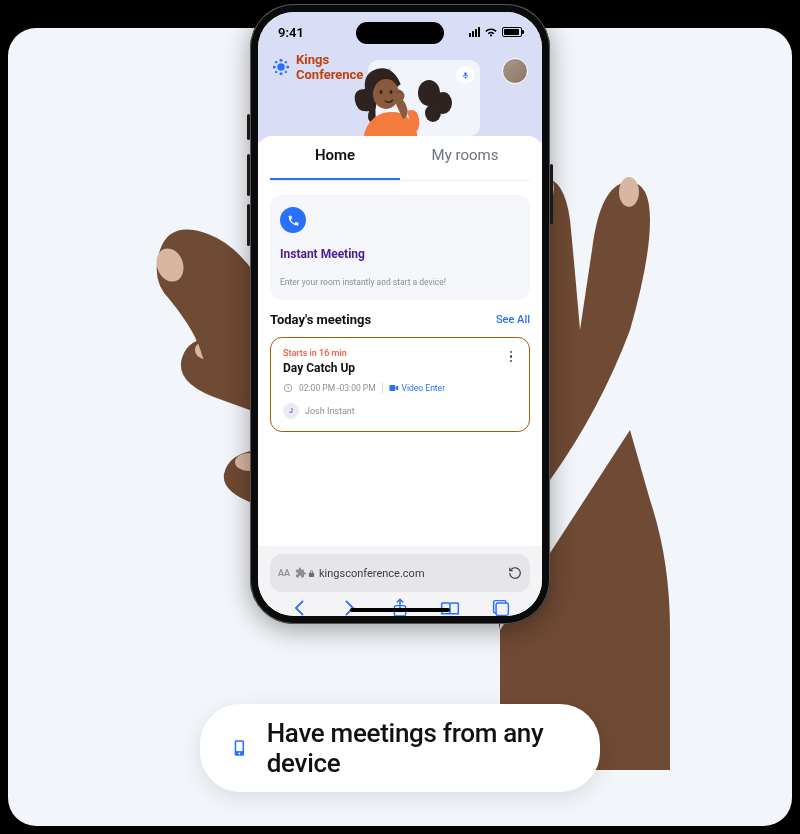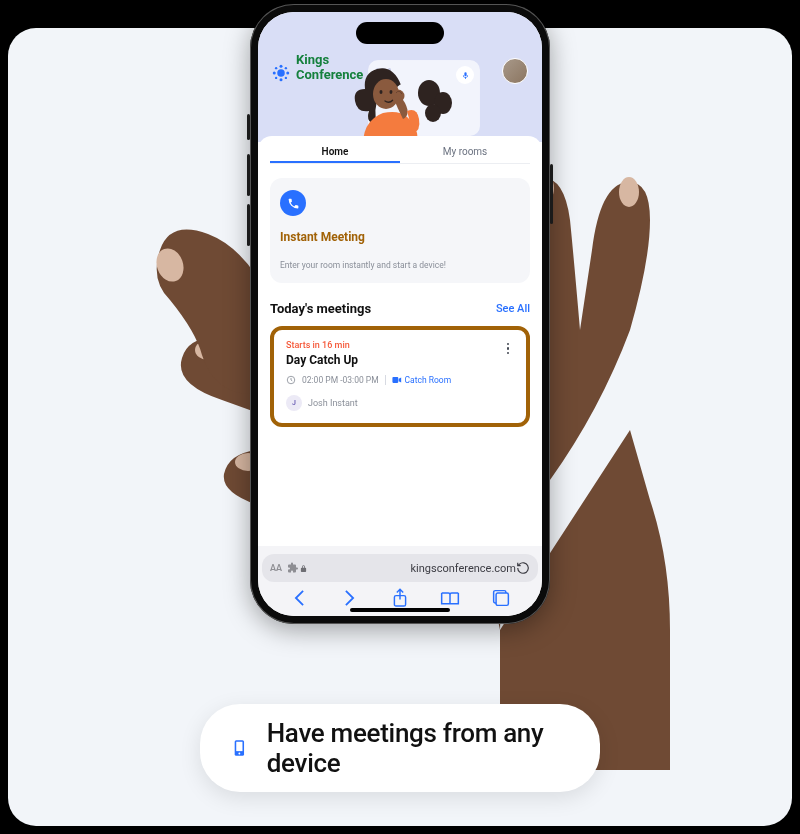--- a/index.html
+++ b/index.html
@@ -93,22 +93,22 @@
   .battery-fill { position:absolute; left:1px; top:1px; bottom:1px; right:2px; background:#000; border-radius:1px; }
 
   
   .app-header {
     background: #D9DEF6;
     padding: 40px 14px 6px 14px;
     height: 130px;
     position: relative;
   }
   .brand {
-    display: flex; align-items: flex-end; gap: 6px;
-    font-weight: 700; font-size: 13px; color: #15803d;
+    display: flex; align-items: center; gap: 6px;
+    font-weight: 700; font-size: 13px; color: #c2410c;
   }
   .brand-logo {
     width: 18px; height: 18px;
     display:flex; align-items:center; justify-content:center;
   }
   .avatar {
     position: absolute;
     right: 14px; top: 46px;
     width: 26px; height: 26px;
     border-radius: 50%;
@@ -148,53 +148,53 @@
     top: 124px; left:0; right:0; bottom:70px;
     background:#fff;
     border-radius: 14px 14px 0 0;
     padding: 0 12px 12px;
     overflow: hidden;
   }
   .tabs {
     display:flex; border-bottom:1px solid #eceef2;
   }
   .tab {
-    flex:1; text-align:center; font-size:10px; padding:10px 0 4px;
+    flex:1; text-align:center; font-size:15px; padding:10px 0 14px;
     color:#6b7280;
   }
   .tab.active { color:#111; font-weight:600; border-bottom:2px solid #2970FF; }
 
   .cards-row {
     display:flex; gap:10px; margin-top:14px;
   }
   .action-card {
     flex:1; background:#F5F6F9; border-radius:12px;
     padding:12px 10px 12px;
     display:flex; flex-direction:column;
   }
   .action-icon {
     width:26px; height:26px; border-radius:50%;
     display:flex; align-items:center; justify-content:center;
     margin-bottom:14px;
     color:#fff;
   }
   .icon-blue { background:#2970FF; }
   .icon-green { background:#17B97D; }
-  .action-title { font-size:12px; font-weight:700; color:#a16207; margin-bottom:16px; }
+  .action-title { font-size:12px; font-weight:700; color:#4c1d95; margin-bottom:16px; }
   .action-desc { font-size:8.5px; color:#8a8f99; line-height:1.35; }
 
   .section-row {
     display:flex; justify-content:space-between; align-items:center;
-    margin-top:18px; margin-bottom:10px;
+    margin-top:12px; margin-bottom:10px;
   }
   .section-title { font-size:13px; font-weight:700; color:#111; }
   .see-all { font-size:11px; color:#2970FF; font-weight:500; }
 
   .meeting-card {
-    border:4px solid #a16207; border-radius:12px;
+    border:1px solid #a16207; border-radius:12px;
     padding:10px 12px 12px; position:relative;
   }
   .mc-starts { font-size:9px; color:#F55A3B; font-weight:500; }
   .mc-title { font-size:12px; font-weight:700; color:#111; margin-top:3px; }
   .mc-meta { display:flex; align-items:flex-start; gap:6px; margin-top:8px; font-size:8.5px; color:#8a8f99; }
   .mc-divider { width:1px; height:10px; background:#d7dae2; }
   .mc-room { color:#2970FF; display:flex; align-items:center; gap:3px; }
   .mc-avatar-row { display:flex; align-items:center; gap:6px; margin-top:10px; }
   .mc-person-avatar {
     width:16px; height:16px; border-radius:50%; background:#ECEAF6;
@@ -209,28 +209,28 @@
   }
   .mc-more span{ width:2.5px; height:2.5px; background:#424752; border-radius:50%; }
 
   
   .safari {
     position:absolute; left:0; right:0; bottom:0;
     height:70px;
     background:#F4F4F7;
   }
   .addressbar {
-    margin:8px 4px 0; height:28px;
+    margin:8px 12px 0; height:38px;
     background:#E5E5EA; border-radius:12px;
     display:flex; align-items:center;
     padding:0 8px;
     font-size:11px; color:#3c3c43;
   }
   .ab-left { display:flex; align-items:center; gap:5px; color:#8e8e93; font-size:9px; font-weight:600; }
-  .ab-center { flex:1; text-align:center; display:flex; align-items:center; justify-content:space-between; gap:3px; }
+  .ab-center { flex:1; text-align:center; display:flex; align-items:center; justify-content:flex-start; gap:3px; }
   .ab-lock { width:9px; height:9px; color:#6e6e73; }
   .ab-reload{ width:14px; height:14px; color:#3c3c43; }
   .safari-tools {
     display:flex; justify-content:space-around; align-items:center;
     padding:6px 16px 0;
   }
   .safari-tools .tool { width:20px; height:20px; color:#2970FF; display:flex; align-items:center; justify-content:center; }
   .home-indicator {
     position:absolute; bottom:4px; left:50%; transform:translateX(-50%);
     width:100px; height:4px; background:#000; border-radius:2px;
@@ -277,20 +277,37 @@
 
 <div class="phone">
   <div class="phone-side-btn btn-left-1"></div>
   <div class="phone-side-btn btn-left-2"></div>
   <div class="phone-side-btn btn-left-3"></div>
   <div class="phone-side-btn btn-right"></div>
 
   <div class="screen">
     <div class="notch"></div>
 
+    <div class="statusbar">
+      <span>9:41</span>
+      <div class="status-icons">
+        <div class="bars">
+            <span></span>
+            <span></span>
+            <span></span>
+            <span></span>
+          </div>
+        <svg class="wifi-icon" viewBox="0 0 16 12">
+            <path d="M8 10.5a1.2 1.2 0 100-2.4 1.2 1.2 0 000 2.4zM4.2 6.8a5.4 5.4 0 017.6 0l-1.2 1.2a3.7 3.7 0 00-5.2 0L4.2 6.8zM1.5 4.1a9.2 9.2 0 0113 0l-1.2 1.2a7.5 7.5 0 00-10.6 0L1.5 4.1z" fill="#000"></path>
+          </svg>
+        <div class="battery">
+            <div class="battery-fill"></div>
+          </div>
+      </div>
+    </div>
 
     <div class="app-header">
       <div class="brand">
         <div class="brand-logo">
           <svg width="18" height="18" viewBox="0 0 24 24">
               <circle cx="12" cy="12" r="5" fill="#2970FF"></circle>
               <circle cx="12" cy="3" r="2" fill="#2970FF"></circle>
               <circle cx="12" cy="21" r="2" fill="#2970FF"></circle>
               <circle cx="3" cy="12" r="2" fill="#2970FF"></circle>
               <circle cx="21" cy="12" r="2" fill="#2970FF"></circle>
@@ -372,21 +389,21 @@
               <circle cx="12" cy="12" r="9"></circle>
               <path d="M12 7v5l3 2"></path>
             </svg>
           <span>02:00 PM -03:00 PM</span>
           <span class="mc-divider"></span>
           <span class="mc-room">
             <svg width="10" height="8" viewBox="0 0 24 18" fill="#2970FF">
                 <rect x="1" y="2" width="14" height="14" rx="2"></rect>
                 <path d="M16 6l6-3v12l-6-3z"></path>
               </svg>
-            <span>Catch Room</span>
+            <span>Video Enter</span>
           </span>
         </div>
         <div class="mc-avatar-row">
           <div class="mc-person-avatar">J</div>
           <div class="mc-person-name">Josh Instant</div>
         </div>
       </div>
     </div>
 
     <div class="safari">

